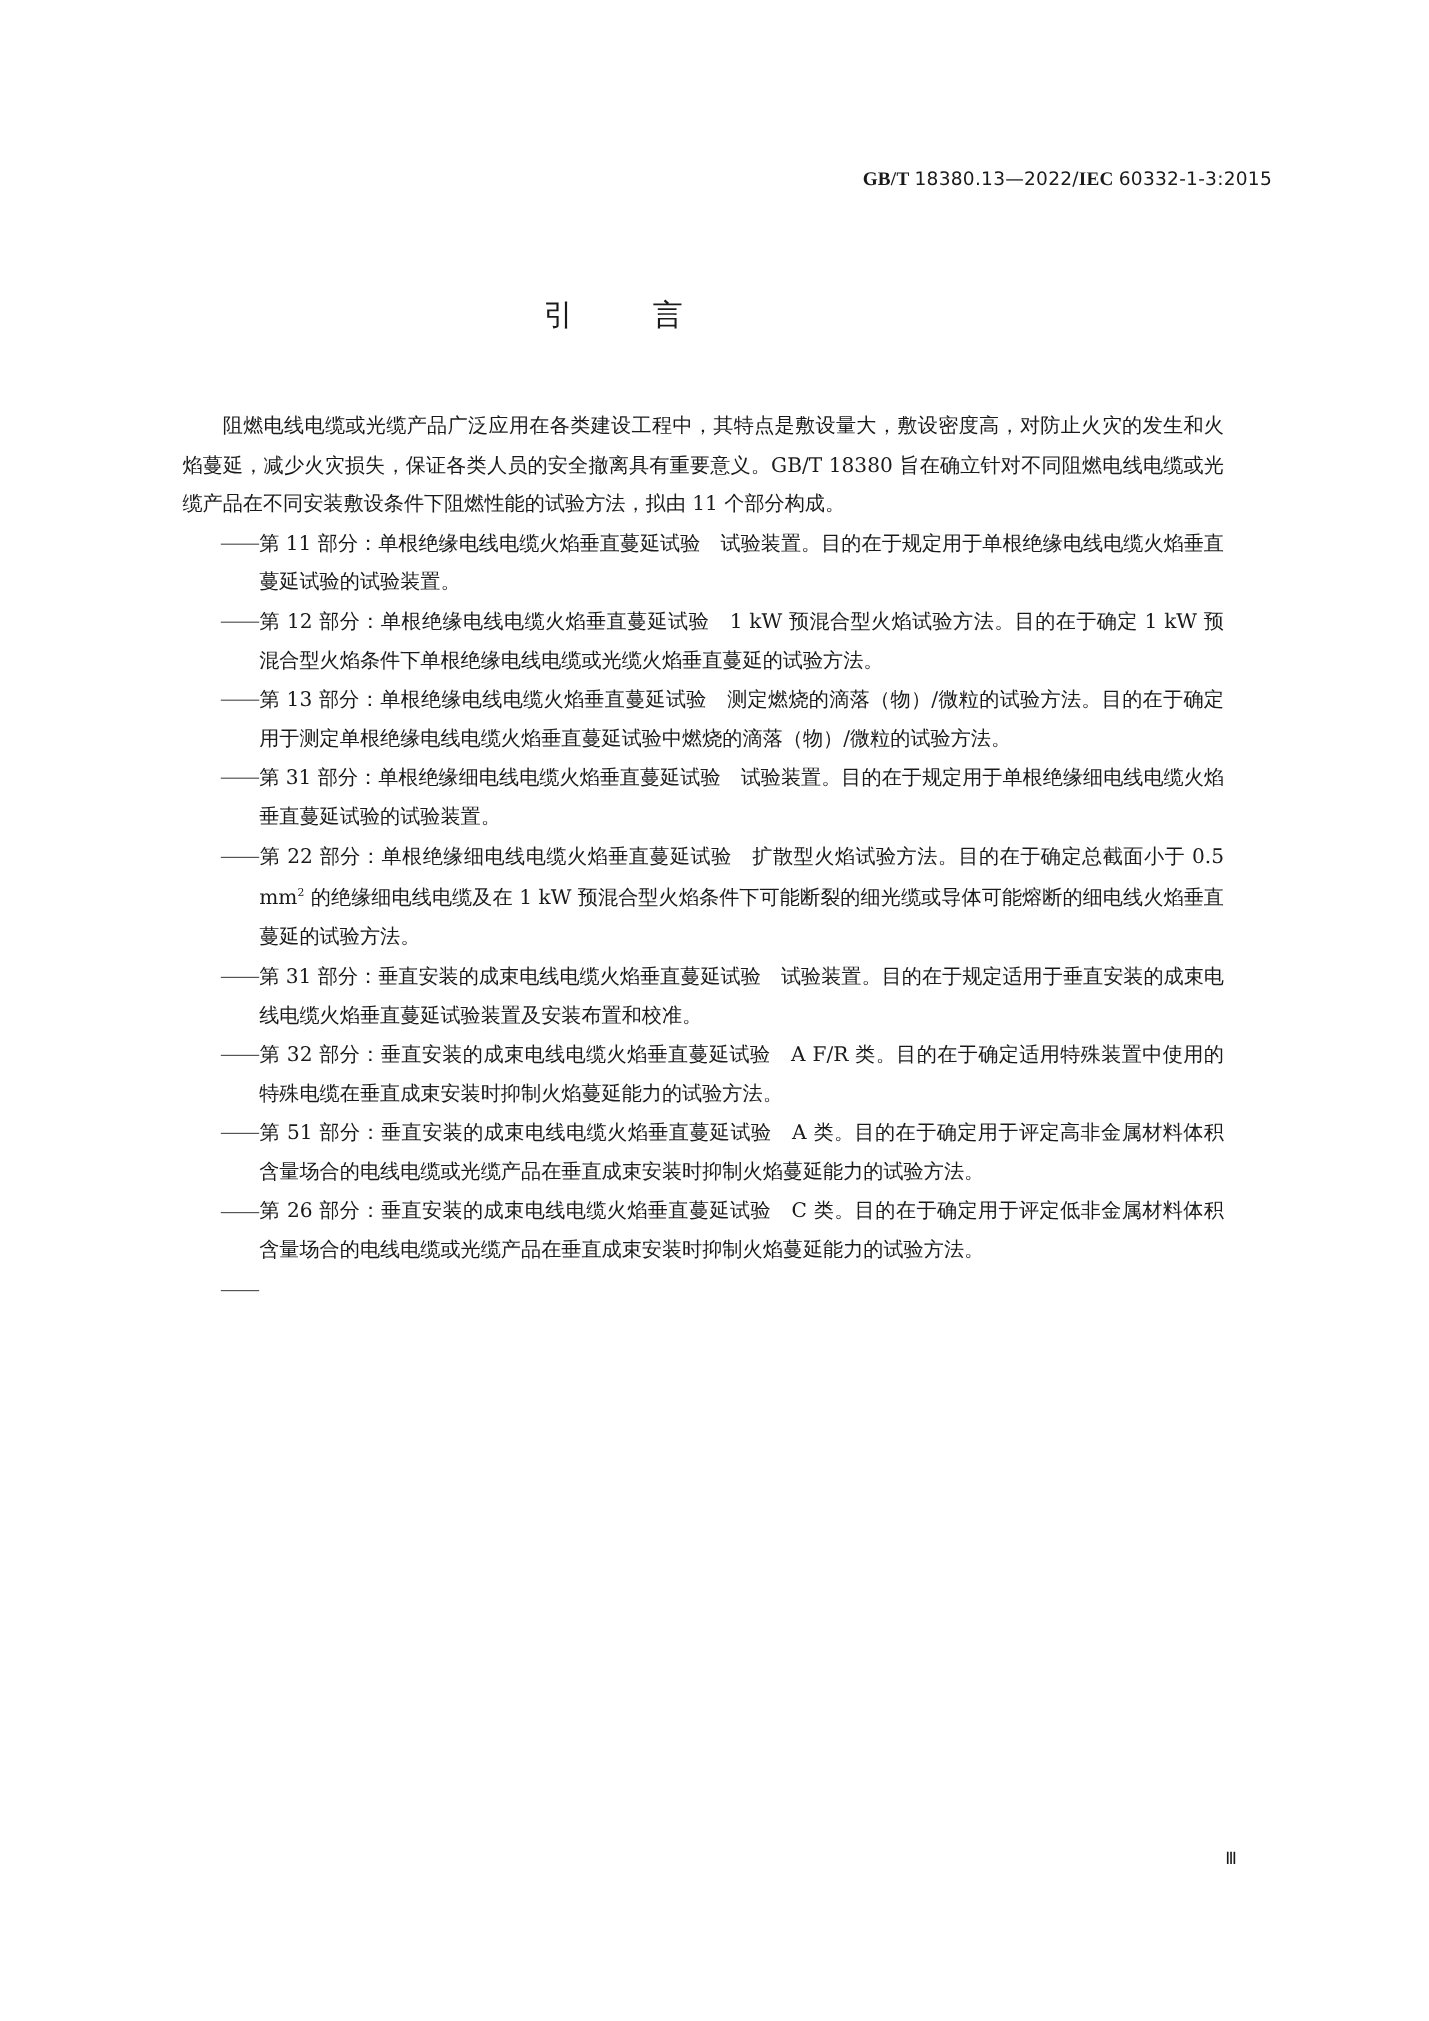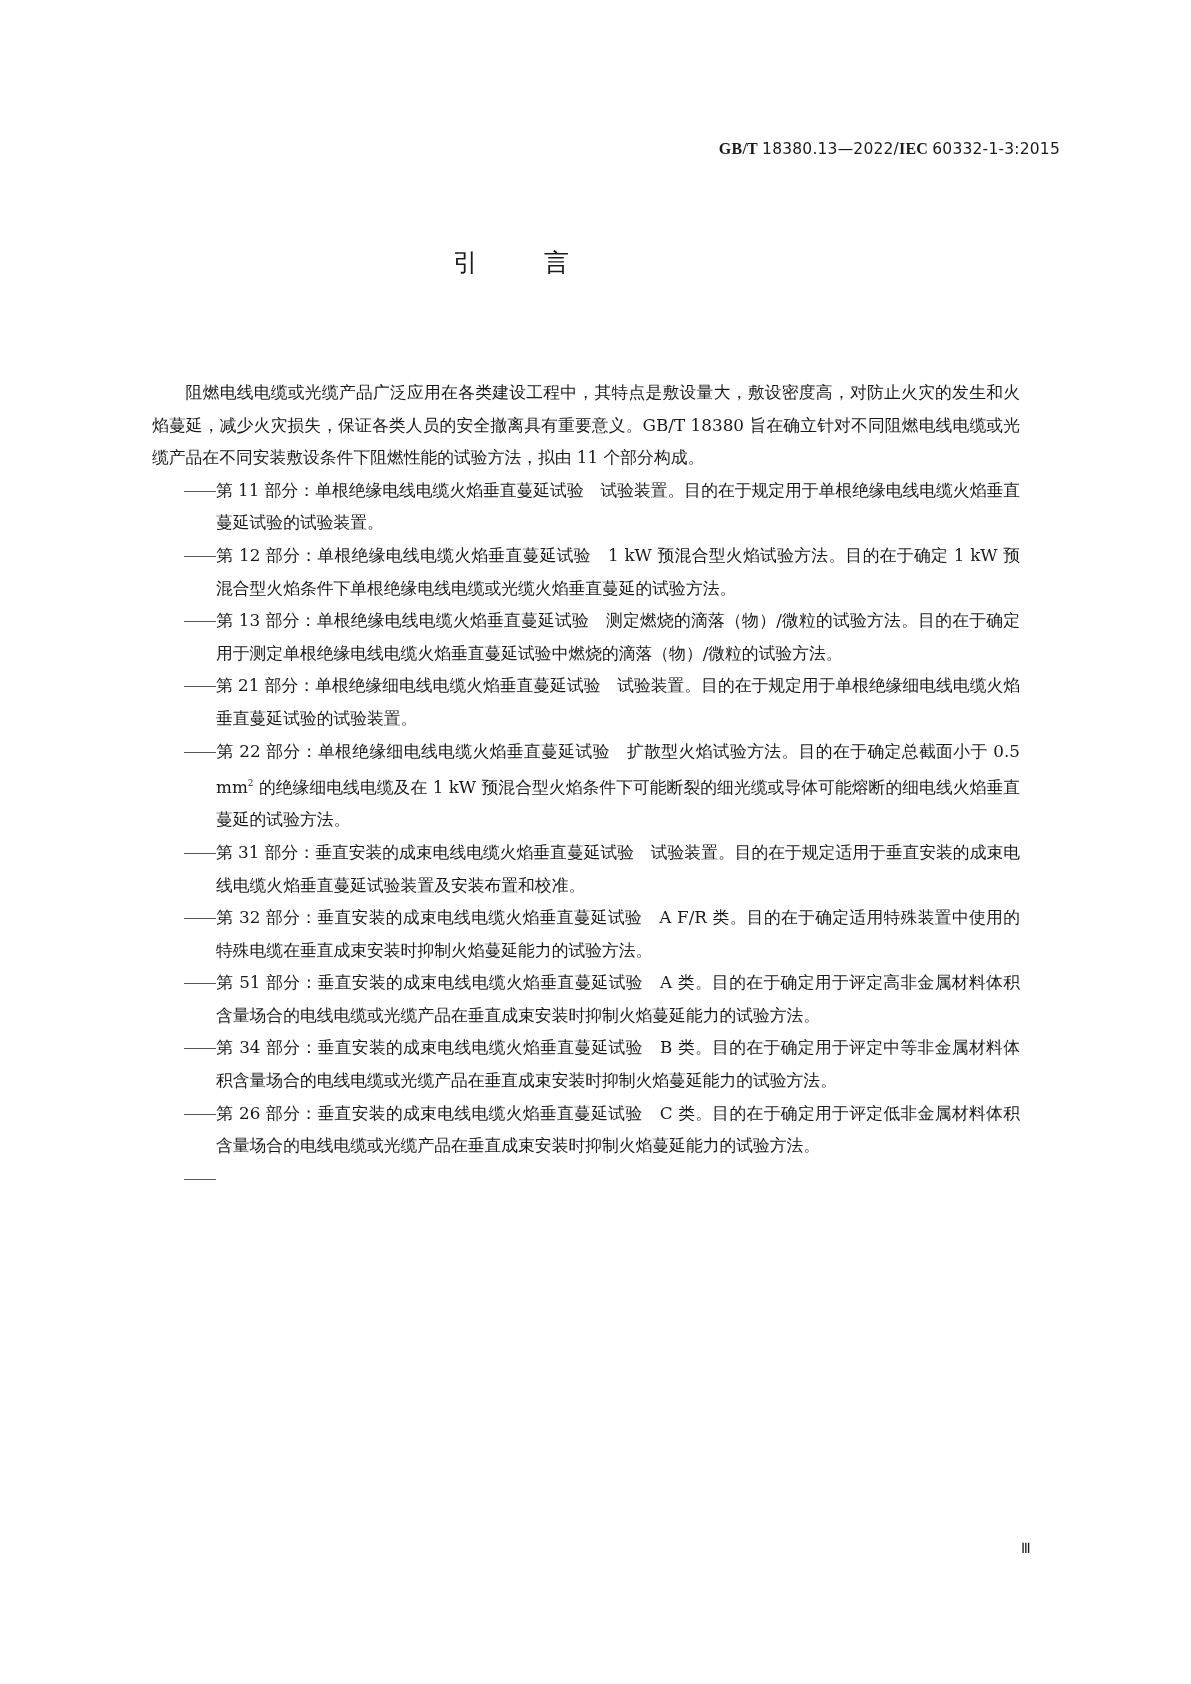--- a/index.html
+++ b/index.html
@@ -5,21 +5,21 @@
   html, body { margin: 0; padding: 0; background: #ffffff; }
   body { width: 1191px; height: 1684px; position: relative; overflow: hidden; color: #1a1a1a;
          font-family: "DejaVu Serif", "Liberation Serif", serif; }
   .header-code { position: absolute; top: 140px; right: 131px; font-size: 16px; letter-spacing: 0.2px;
                  font-family: "Liberation Serif", serif; text-align: center; }
   .header-code .b { font-weight: bold; }
   .header-code .n { font-family: "DejaVu Sans", sans-serif; font-size: 15.5px; }
   .title { position: absolute; top: 246px; left: 0; width: 1022px; text-align: center;
            font-size: 25px; letter-spacing: 66px; text-indent: 66px; font-family: "DejaVu Sans", sans-serif; }
   .content { position: absolute; top: 338px; left: 152px; width: 868px; font-size: 16.8px; line-height: 32.6px;
-             text-align: justify; margin-top: 38px; }
+             text-align: justify; }
   .para { text-indent: 2em; margin: 0; }
   .item { margin: 0; padding-left: 64px; text-indent: -64px; }
   .dash { display: inline-block; width: 64px; text-indent: 0; position: relative; height: 1px; vertical-align: middle; }
   .dash::before { content: ""; position: absolute; left: 32px; right: 0; top: 0; border-top: 1px solid #555; }
   .page-num { position: absolute; top: 1540px; left: 1021px; font-size: 14px; font-family: "Liberation Serif", serif; }
   sup { font-size: 9px; }
 </style>
 </head>
 <body>
 
@@ -30,23 +30,22 @@
 </div>
 
 <div class="title">引言</div>
 
 <div class="content">
   <p class="para">阻燃电线电缆或光缆产品广泛应用在各类建设工程中，其特点是敷设量大，敷设密度高，对防止火灾的发生和火焰蔓延，减少火灾损失，保证各类人员的安全撤离具有重要意义。GB/T 18380 旨在确立针对不同阻燃电线电缆或光缆产品在不同安装敷设条件下阻燃性能的试验方法，拟由 11 个部分构成。</p>
 
   <p class="item"><span class="dash"></span><span>第 11 部分：单根绝缘电线电缆火焰垂直蔓延试验　试验装置。目的在于规定用于单根绝缘电线电缆火焰垂直蔓延试验的试验装置。</span></p>
   <p class="item"><span class="dash"></span><span>第 12 部分：单根绝缘电线电缆火焰垂直蔓延试验　1 kW 预混合型火焰试验方法。目的在于确定 1 kW 预混合型火焰条件下单根绝缘电线电缆或光缆火焰垂直蔓延的试验方法。</span></p>
   <p class="item"><span class="dash"></span><span>第 13 部分：单根绝缘电线电缆火焰垂直蔓延试验　测定燃烧的滴落（物）/微粒的试验方法。目的在于确定用于测定单根绝缘电线电缆火焰垂直蔓延试验中燃烧的滴落（物）/微粒的试验方法。</span></p>
-  <p class="item"><span class="dash"></span><span>第 21 部分：单根绝缘细电线电缆火焰垂直蔓延试验　试验装置。目的在于规定用于单根绝缘细电线电缆火焰垂直蔓延试验的试验装置。</span></p>
+  <p class="item"><span class="dash"></span><span>第 31 部分：单根绝缘细电线电缆火焰垂直蔓延试验　试验装置。目的在于规定用于单根绝缘细电线电缆火焰垂直蔓延试验的试验装置。</span></p>
   <p class="item"><span class="dash"></span><span>第 22 部分：单根绝缘细电线电缆火焰垂直蔓延试验　扩散型火焰试验方法。目的在于确定总截面小于 0.5 mm</span><sup>2</sup><span> 的绝缘细电线电缆及在 1 kW 预混合型火焰条件下可能断裂的细光缆或导体可能熔断的细电线火焰垂直蔓延的试验方法。</span></p>
   <p class="item"><span class="dash"></span><span>第 31 部分：垂直安装的成束电线电缆火焰垂直蔓延试验　试验装置。目的在于规定适用于垂直安装的成束电线电缆火焰垂直蔓延试验装置及安装布置和校准。</span></p>
   <p class="item"><span class="dash"></span><span>第 32 部分：垂直安装的成束电线电缆火焰垂直蔓延试验　A F/R 类。目的在于确定适用特殊装置中使用的特殊电缆在垂直成束安装时抑制火焰蔓延能力的试验方法。</span></p>
   <p class="item"><span class="dash"></span><span>第 51 部分：垂直安装的成束电线电缆火焰垂直蔓延试验　A 类。目的在于确定用于评定高非金属材料体积含量场合的电线电缆或光缆产品在垂直成束安装时抑制火焰蔓延能力的试验方法。</span></p>
-  <p class="item"><span class="dash"></span><span>第 34 部分：垂直安装的成束电线电缆火焰垂直蔓延试验　B 类。目的在于确定用于评定中等非金属材料体积含量场合的电线电缆或光缆产品在垂直成束安装时抑制火焰蔓延能力的试验方法。</span></p>
   <p class="item"><span class="dash"></span><span>第 26 部分：垂直安装的成束电线电缆火焰垂直蔓延试验　C 类。目的在于确定用于评定低非金属材料体积含量场合的电线电缆或光缆产品在垂直成束安装时抑制火焰蔓延能力的试验方法。</span></p>
   <p class="item"><span class="dash"></span></p>
 </div>
 
 <div class="page-num">Ⅲ</div>
 
 </body></html>

